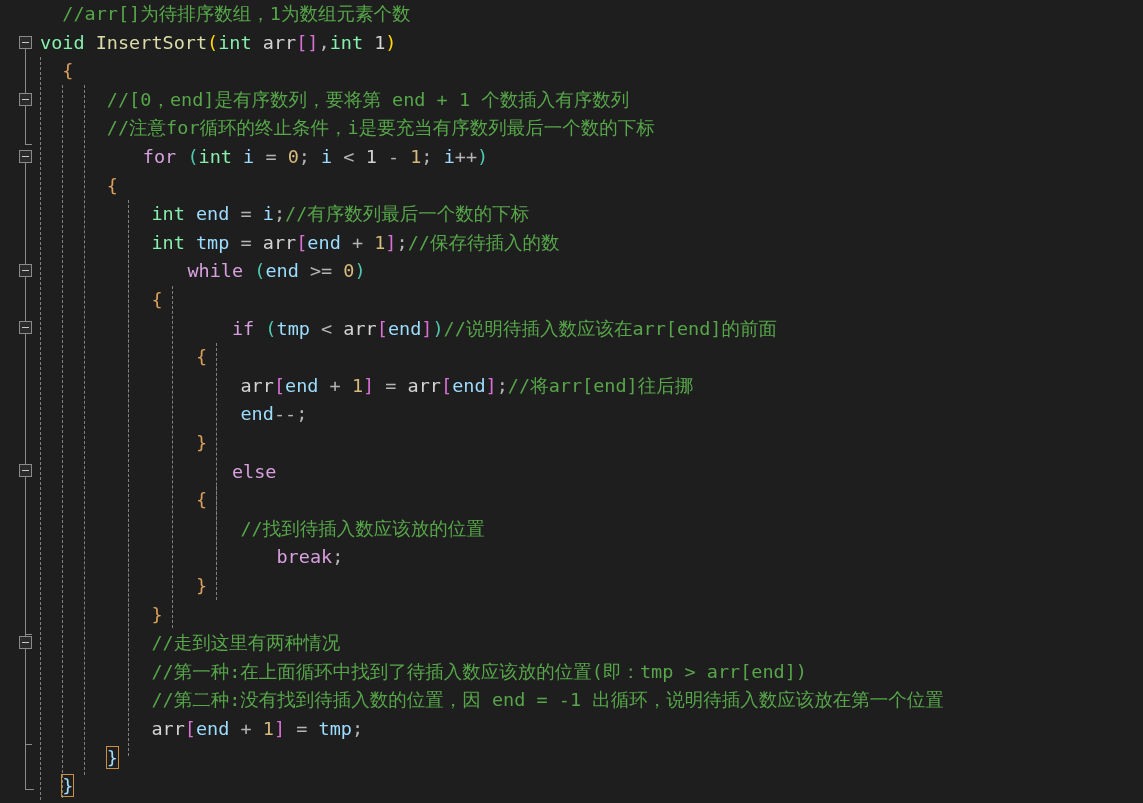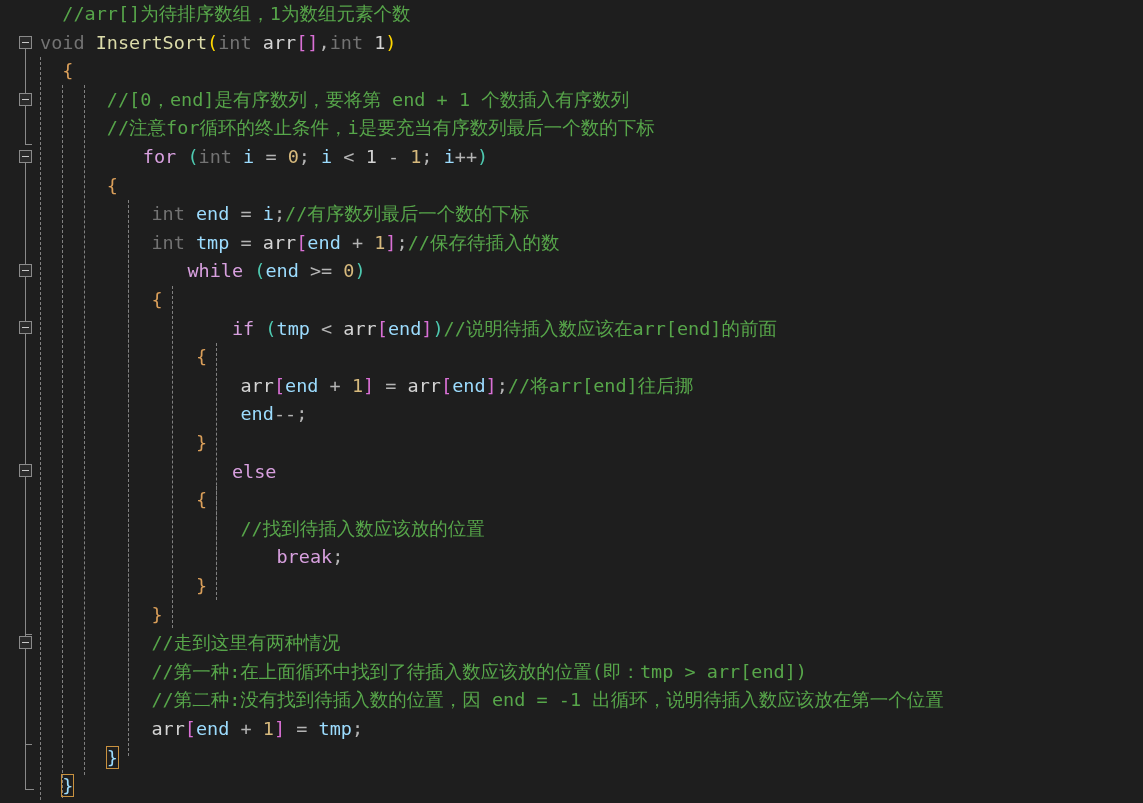--- a/index.html
+++ b/index.html
@@ -81,21 +81,21 @@
     left: 0;
     white-space: pre;
     font-size: 18.5px;
     line-height: 28.6px;
     height: 28.6px;
   }
 
   
   .cm  { color: #57a64a; }            
   .kw  { color: #d8a0df; margin-left: 36px; }            
-  .ty  { color: #737373; }            
+  .ty  { color: #86efac; }            
   .fn  { color: #dcdcaa; }            
   .id  { color: #9cdcfe; }            
   .pl  { color: #d4d4d4; }            
   .op  { color: #b4b4b4; }            
   .brk { color: #da70d6; }            
   .par { color: #ffd700; }            
   .brc { color: #da9f5a; }            
   .brcb{ color: #4ec9b0; }            
   .numy{ color: #d7ba7d; }            
   .hl-brace {

